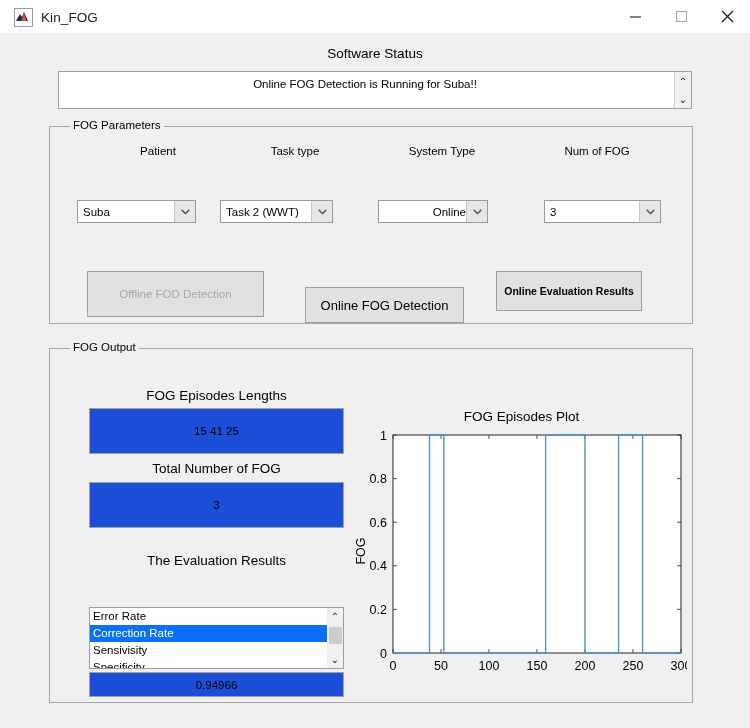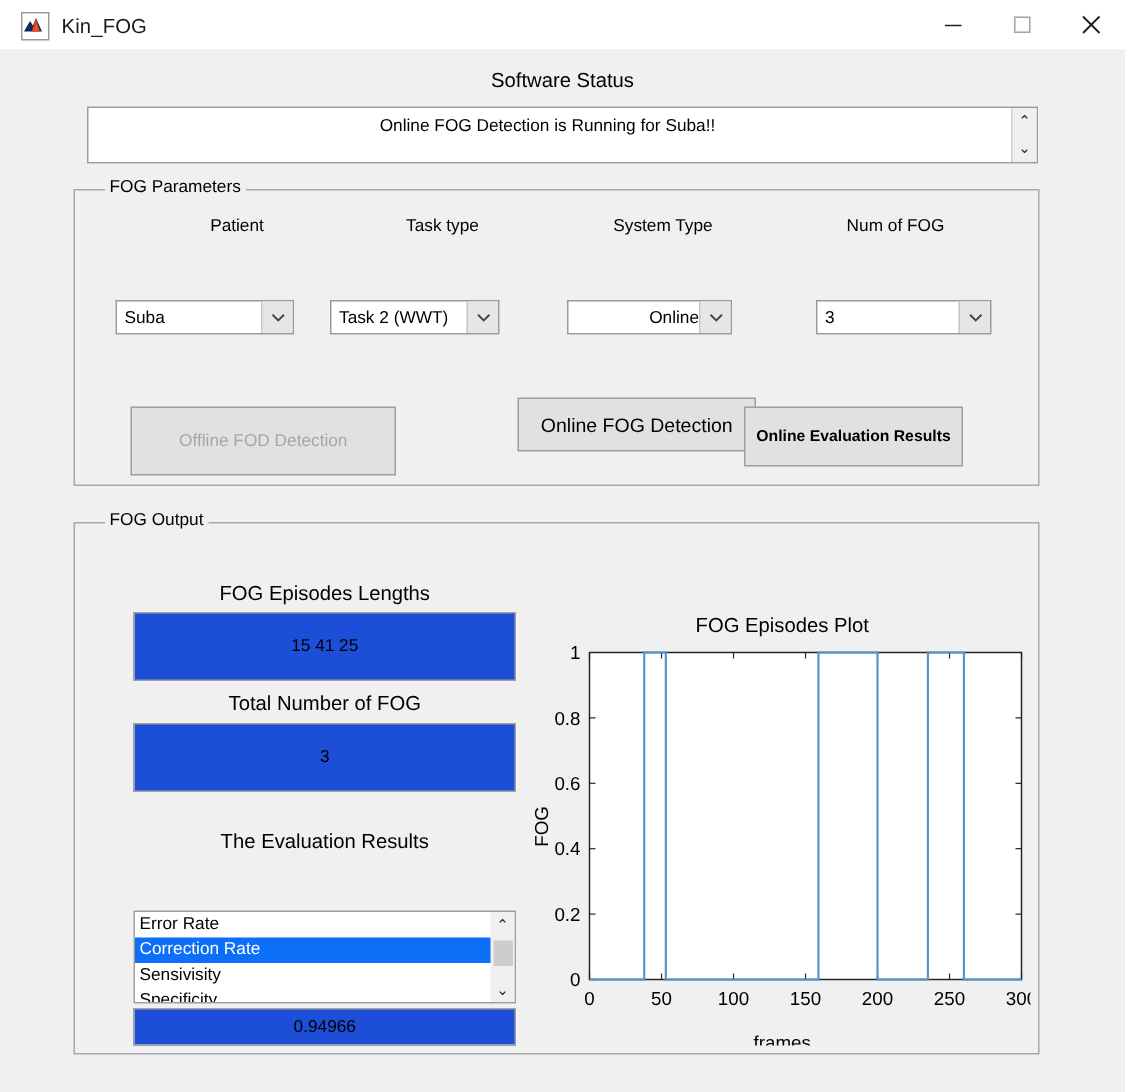--- a/index.html
+++ b/index.html
@@ -46,21 +46,21 @@
   
   .combo{position:absolute;height:23px;background:#ffffff;border:1px solid #9a9a9a;box-sizing:border-box;display:flex;align-items:center;}
   .combo .val{flex:1;padding-left:5px;font-size:11.5px;color:#000;white-space:nowrap;overflow:hidden;}
   .combo .arrowbtn{width:20px;height:21px;background:#e6e6e6;border-left:1px solid #c8c8c8;display:flex;align-items:center;justify-content:center;}
 
   
   .btn{position:absolute;background:#e1e1e1;border:1px solid #a0a0a0;box-sizing:border-box;
        display:flex;align-items:center;justify-content:center;font-size:11.5px;color:#000;}
   .btn.disabled{color:#a6a6a6;background:#e1e1e1;}
   .btn.b1{left:87px;top:238px;width:177px;height:46px;}
-  .btn.b2{left:305px;top:232px;width:159px;height:36px;margin-left:40px;}
+  .btn.b2{left:305px;top:254px;width:159px;height:36px;}
   .btn.b3{left:496px;top:238px;width:146px;height:40px;font-size:10.5px;font-weight:bold;}
   .btn.b2 span{font-size:13px;}
 
   
   .panel-label{position:absolute;font-size:13.5px;color:#000;text-align:center;}
   .whitebox{position:absolute;background:#1d4ed8;border:1px solid #a0a0a0;box-sizing:border-box;
             display:flex;align-items:center;justify-content:center;font-size:11.5px;color:#000;}
 
   .listbox{position:absolute;left:89px;top:574px;width:255px;height:62px;background:#ffffff;border:1px solid #9d9d9d;box-sizing:border-box;overflow:hidden;}
   .lb-items{position:absolute;left:0;top:0;width:238px;}
@@ -214,21 +214,20 @@
       </div>
     </div>
 
     <div class="whitebox" style="left:89px;top:639px;width:255px;height:25px;">
       <span>0.94966</span>
     </div>
 
     <div class="plotwrap">
       <div class="plot-title">FOG Episodes Plot</div>
       <div class="ylabel">FOG</div>
-      <div class="xlabel">frames</div>
       <svg class="plotsvg" id="chart-svg" width="331" height="262">
           <rect x="37" y="8" width="288" height="218" fill="#ffffff"></rect>
           <line x1="37" y1="226" x2="37" y2="222" stroke="#262626" stroke-width="0.8"></line>
           <line x1="37" y1="8" x2="37" y2="12" stroke="#262626" stroke-width="0.8"></line>
           <text x="37" y="243" text-anchor="middle" class="tick-lbl">0</text>
           <line x1="85" y1="226" x2="85" y2="222" stroke="#262626" stroke-width="0.8"></line>
           <line x1="85" y1="8" x2="85" y2="12" stroke="#262626" stroke-width="0.8"></line>
           <text x="85" y="243" text-anchor="middle" class="tick-lbl">50</text>
           <line x1="133" y1="226" x2="133" y2="222" stroke="#262626" stroke-width="0.8"></line>
           <line x1="133" y1="8" x2="133" y2="12" stroke="#262626" stroke-width="0.8"></line>

